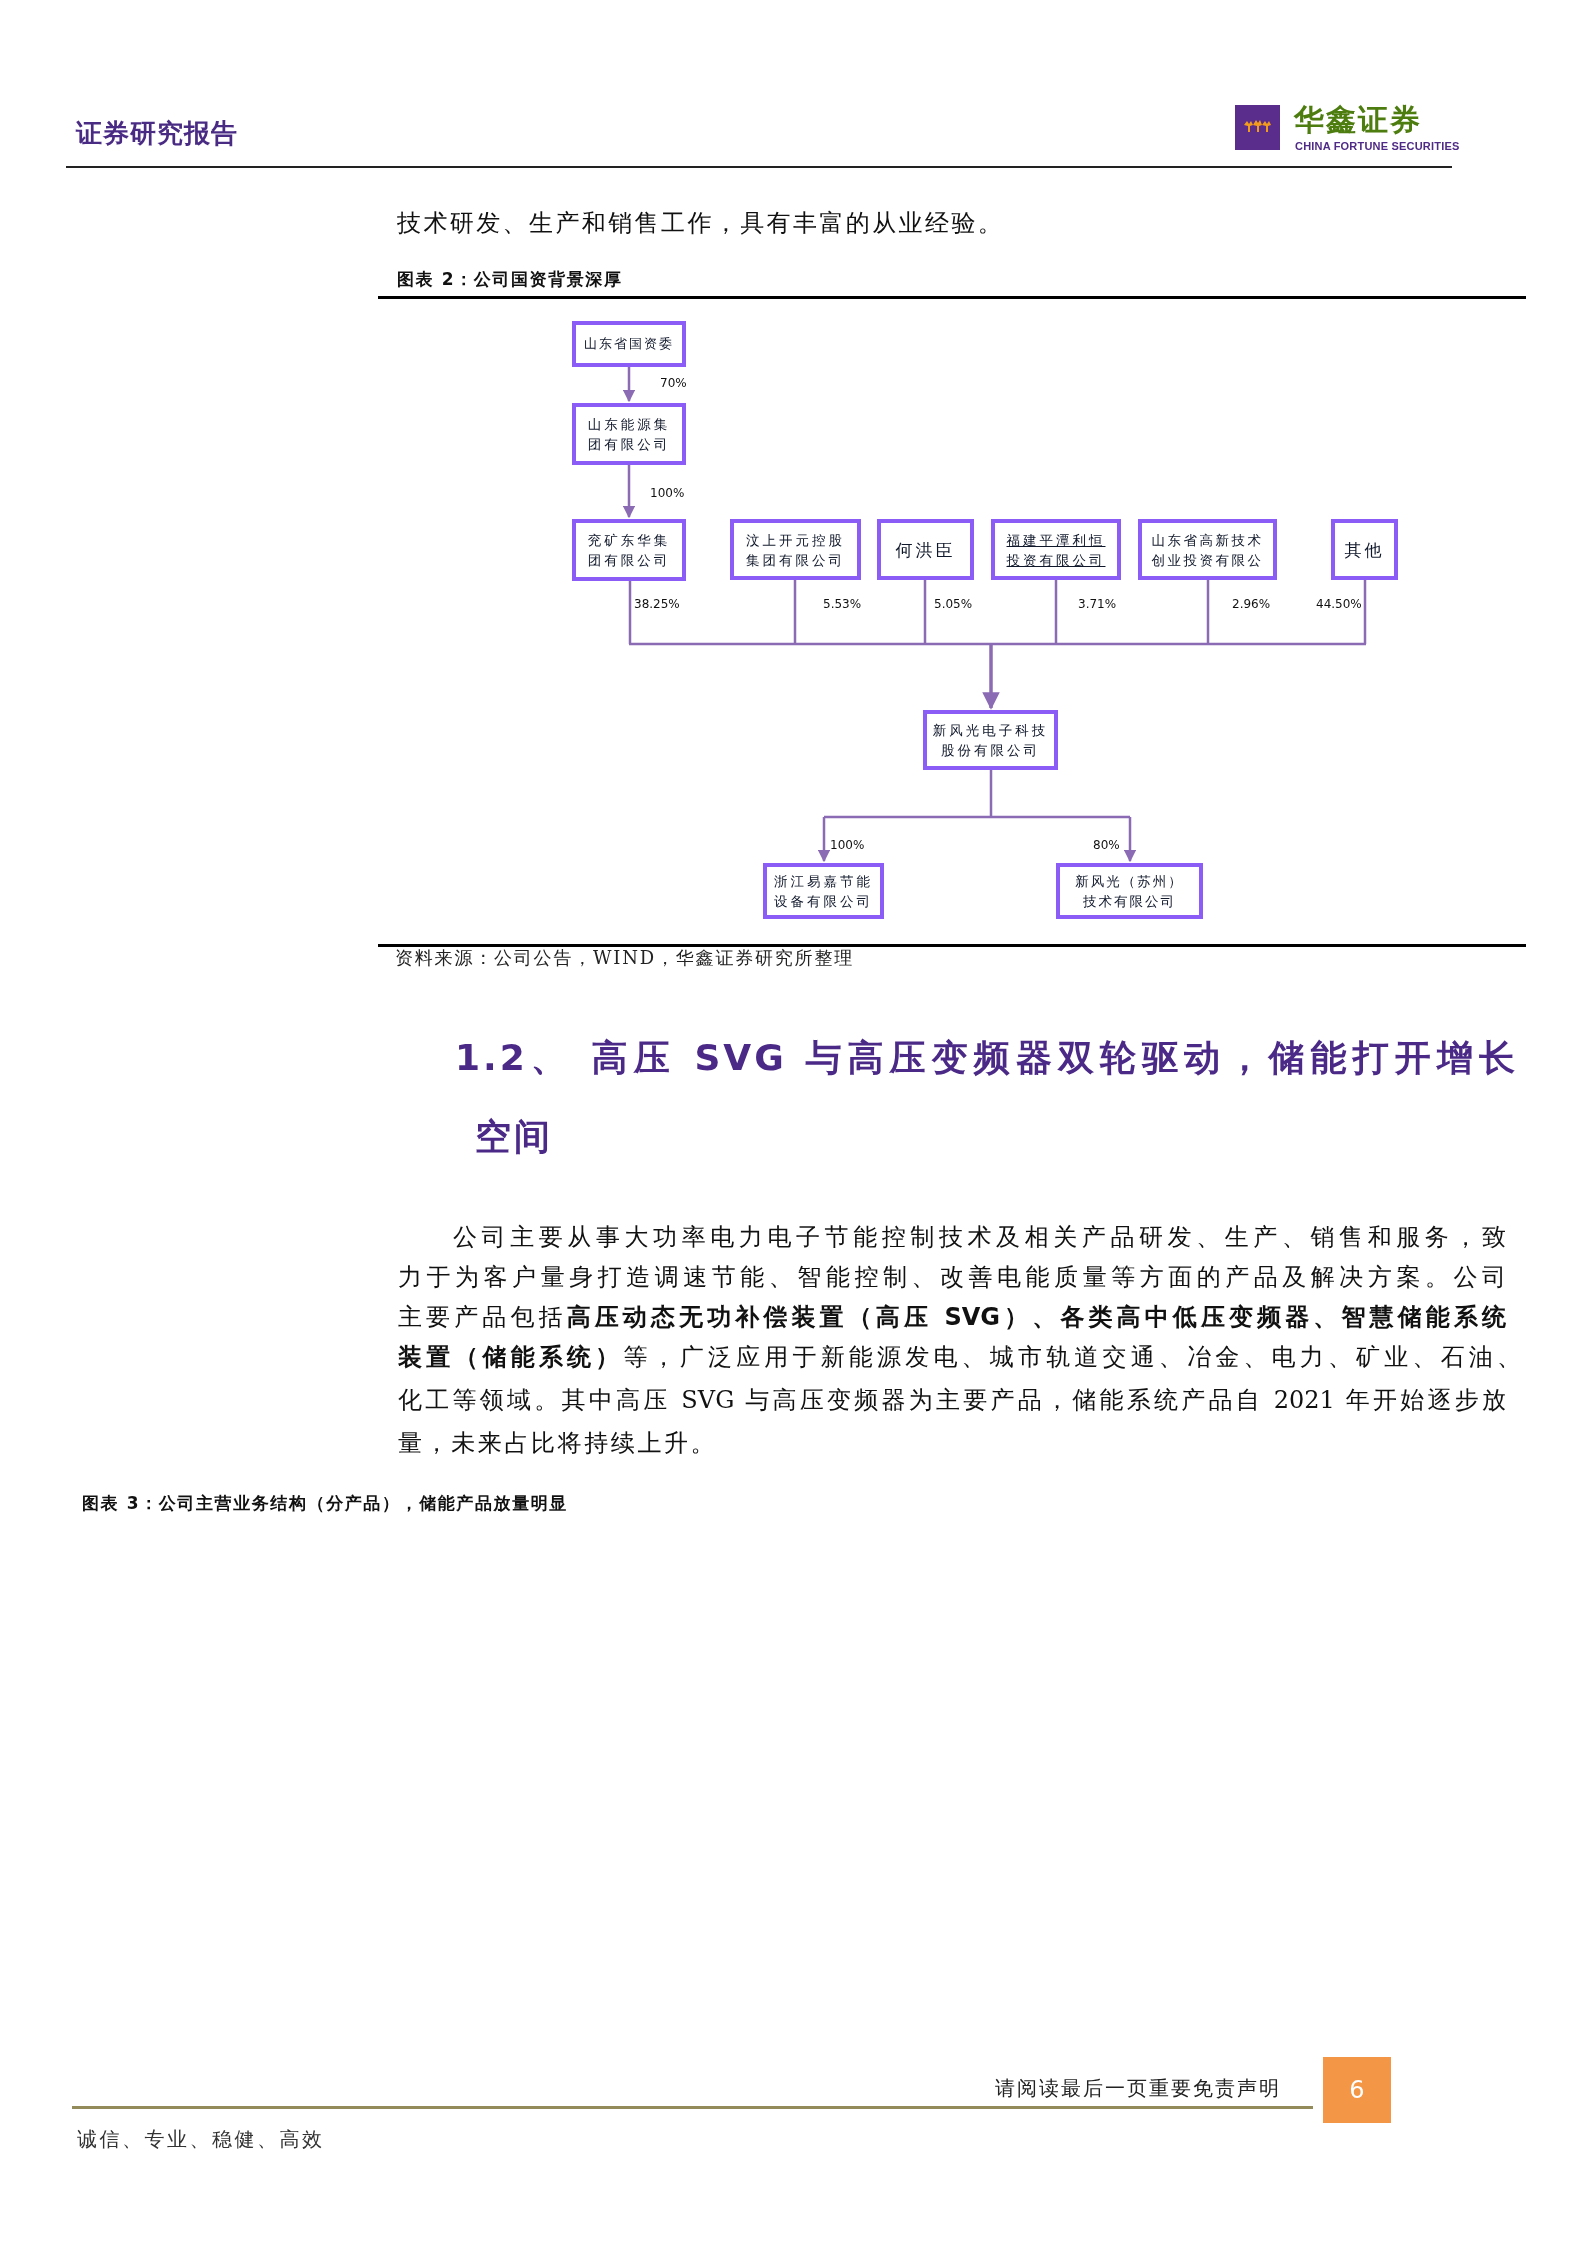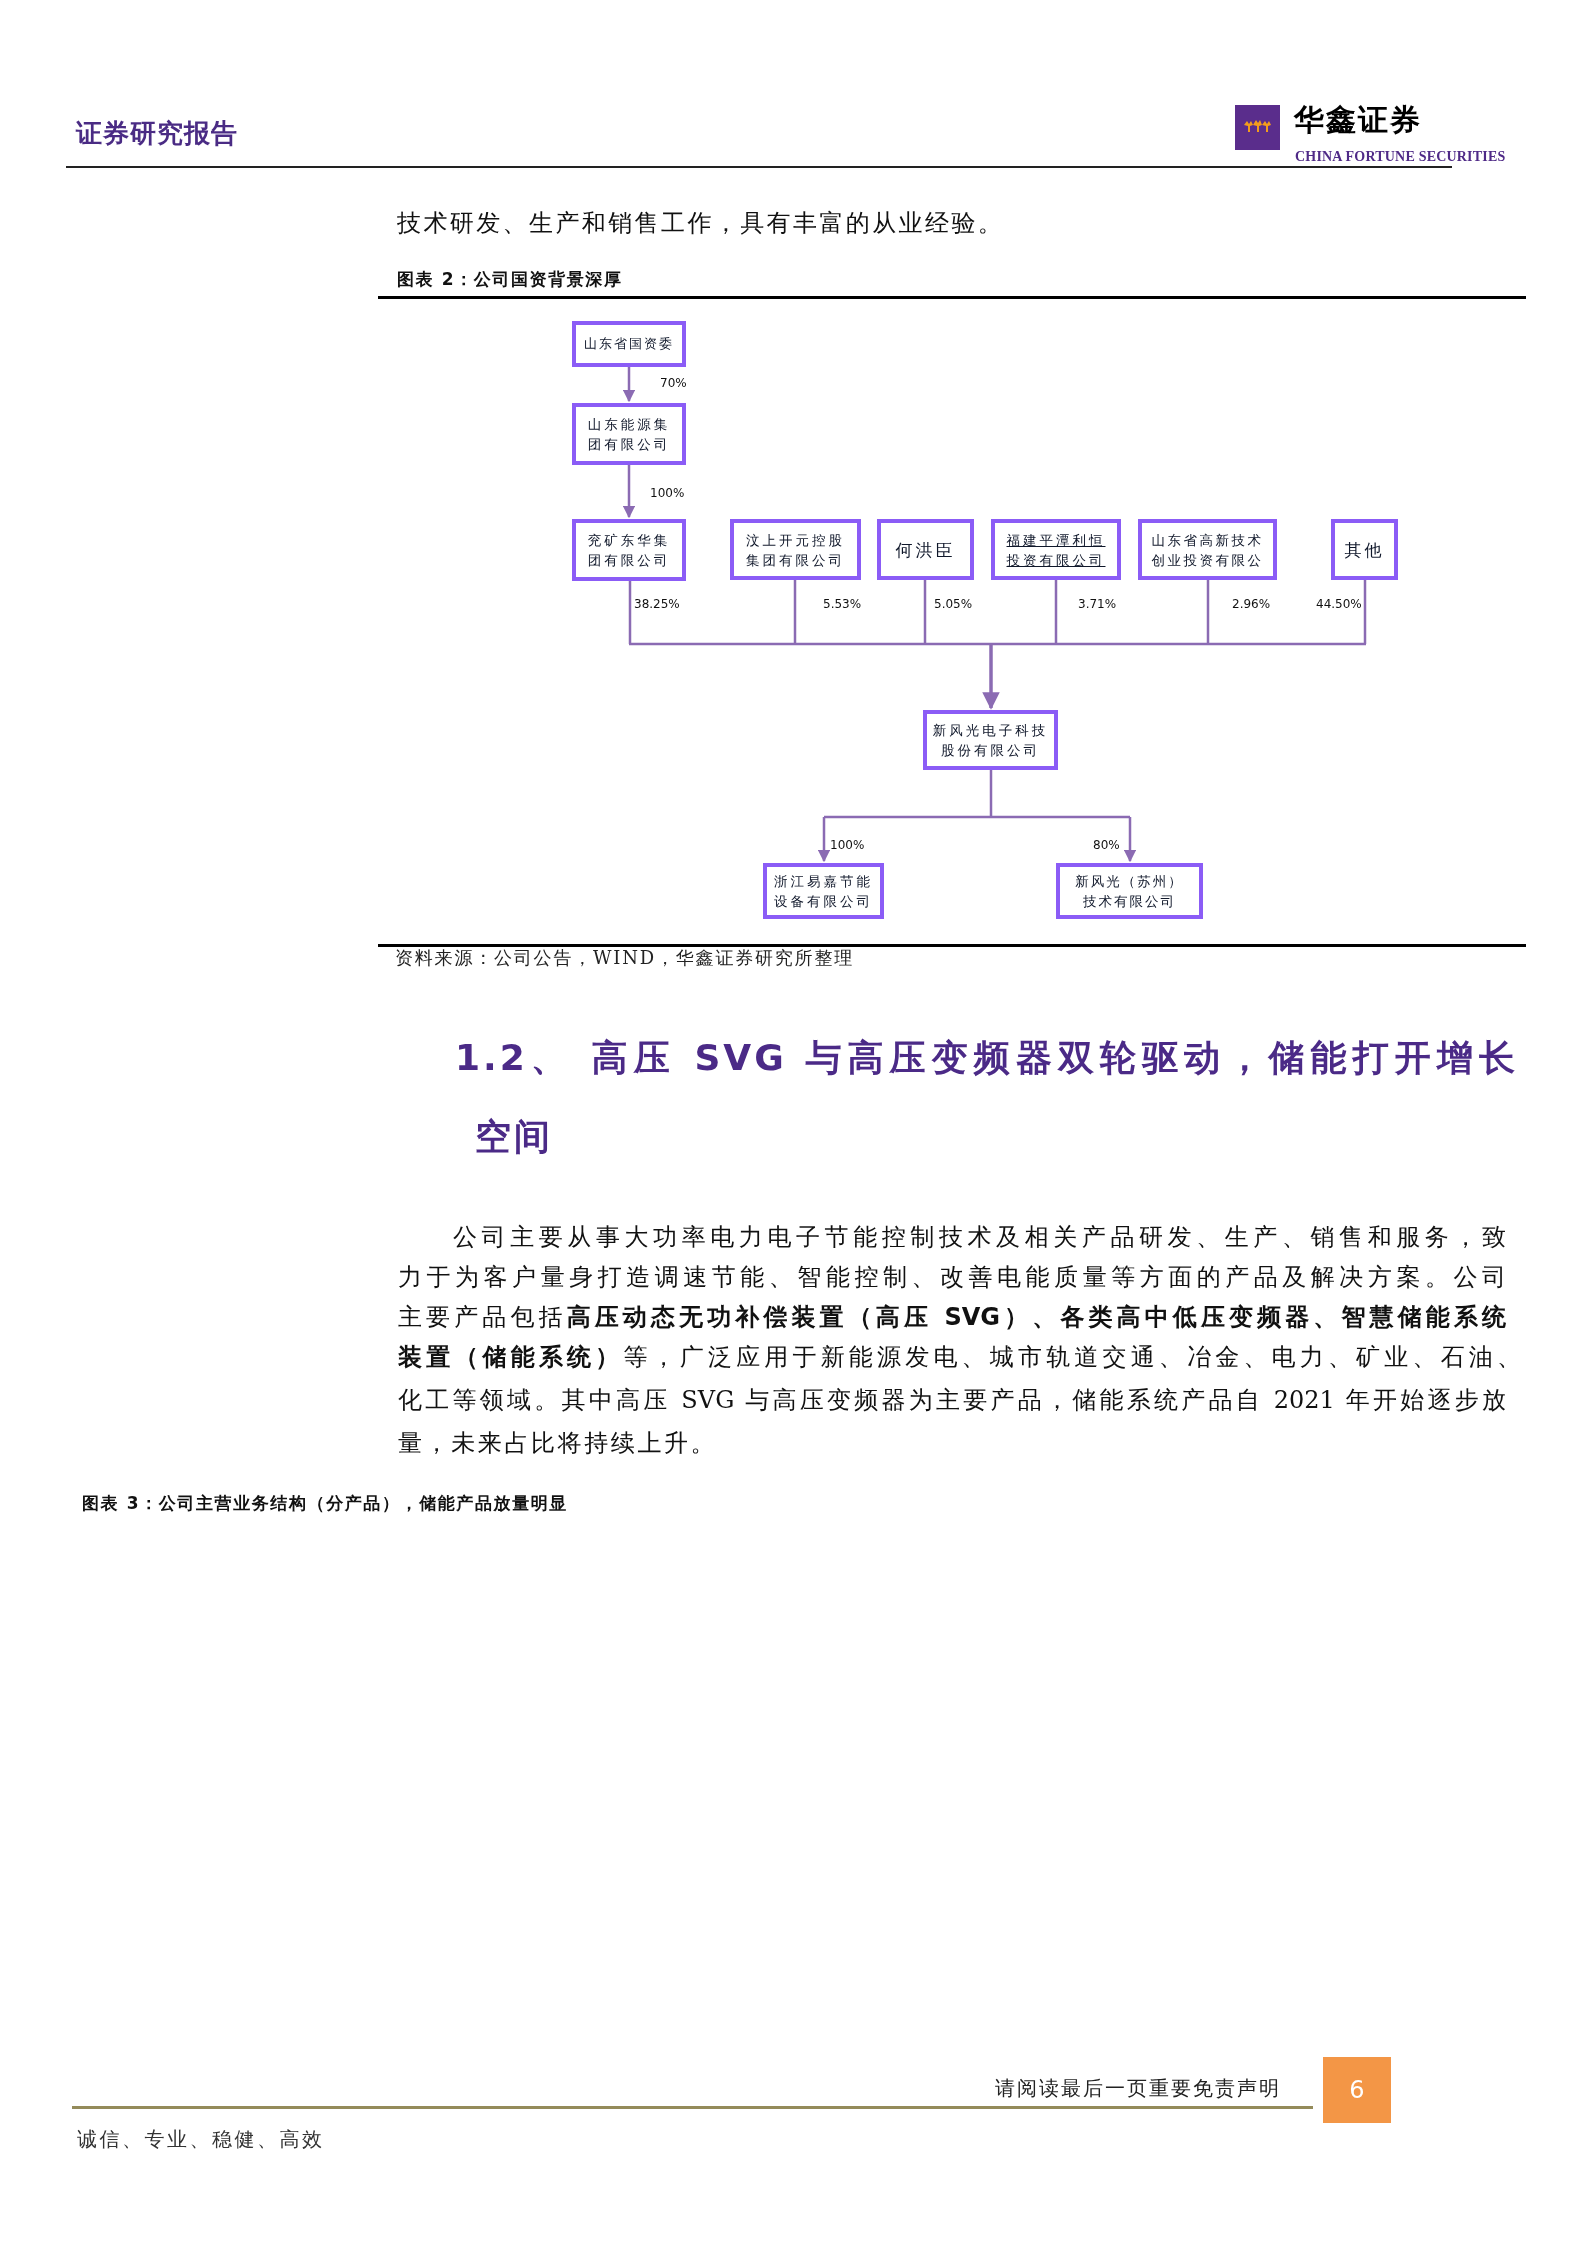--- a/index.html
+++ b/index.html
@@ -3,24 +3,24 @@
 <meta charset="utf-8">
 <style>
   html, body { margin: 0; padding: 0; background: #ffffff; }
   body { width: 1587px; height: 2245px; position: relative; overflow: hidden;
          font-family: "DejaVu Serif", "Liberation Serif", serif; color: #111; }
   .abs { position: absolute; white-space: nowrap; }
   .hdr-title { left: 76px; top: 118px; font-size: 26px; font-weight: bold; color: #4a2b84; letter-spacing: 1px;
                font-family: "DejaVu Serif", serif; line-height: 30px; }
   .hdr-rule { left: 66px; top: 166px; width: 1386px; height: 2px; background: #222; }
   .logo-box { left: 1235px; top: 105px; width: 45px; height: 45px; background: #5a2d8c; }
-  .logo-cn { left: 1294px; top: 103px; font-size: 30px; color: #000000; letter-spacing: 2px; line-height: 34px;
+  .logo-cn { left: 1294px; top: 103px; font-size: 30px; color: #4d7c0f; letter-spacing: 2px; line-height: 34px;
              font-family: "DejaVu Sans", sans-serif; font-weight: bold; }
-  .logo-en { left: 1295px; top: 151px; font-size: 14px; color: #4f2a87; line-height: 11px; letter-spacing: 0.2px;
-             font-family: Liberation Serif, serif; font-weight: bold; }
+  .logo-en { left: 1295px; top: 141px; font-size: 11px; color: #4f2a87; line-height: 11px; letter-spacing: 0.2px;
+             font-family: Liberation Sans, sans-serif; font-weight: bold; }
   .body-text { font-size: 24px; line-height: 30px; letter-spacing: 2.4px; color: #111; }
   .fig-title { font-size: 17px; font-weight: bold; line-height: 26px; letter-spacing: 1.6px; color: #111;
                font-family: "DejaVu Sans", sans-serif; }
   .fig-rule { left: 378px; width: 1148px; height: 3px; background: #000; }
   .org-box { position: absolute; box-sizing: border-box; border: 4px solid #8b5cf6; background: #fff;
              display: flex; align-items: center; justify-content: center; text-align: center;
              font-size: 13.5px; line-height: 20px; letter-spacing: 3px; color: #0f172a; white-space: pre-line; }
   .org-box.big { font-size: 17px; letter-spacing: 3px; }
   .pct { position: absolute; font-size: 12px; color: #111; font-family: "DejaVu Sans", sans-serif; line-height: 14px; white-space: nowrap; }
   .source { left: 395px; top: 947px; font-size: 18px; letter-spacing: 1.8px; line-height: 22px; color: #222; }

